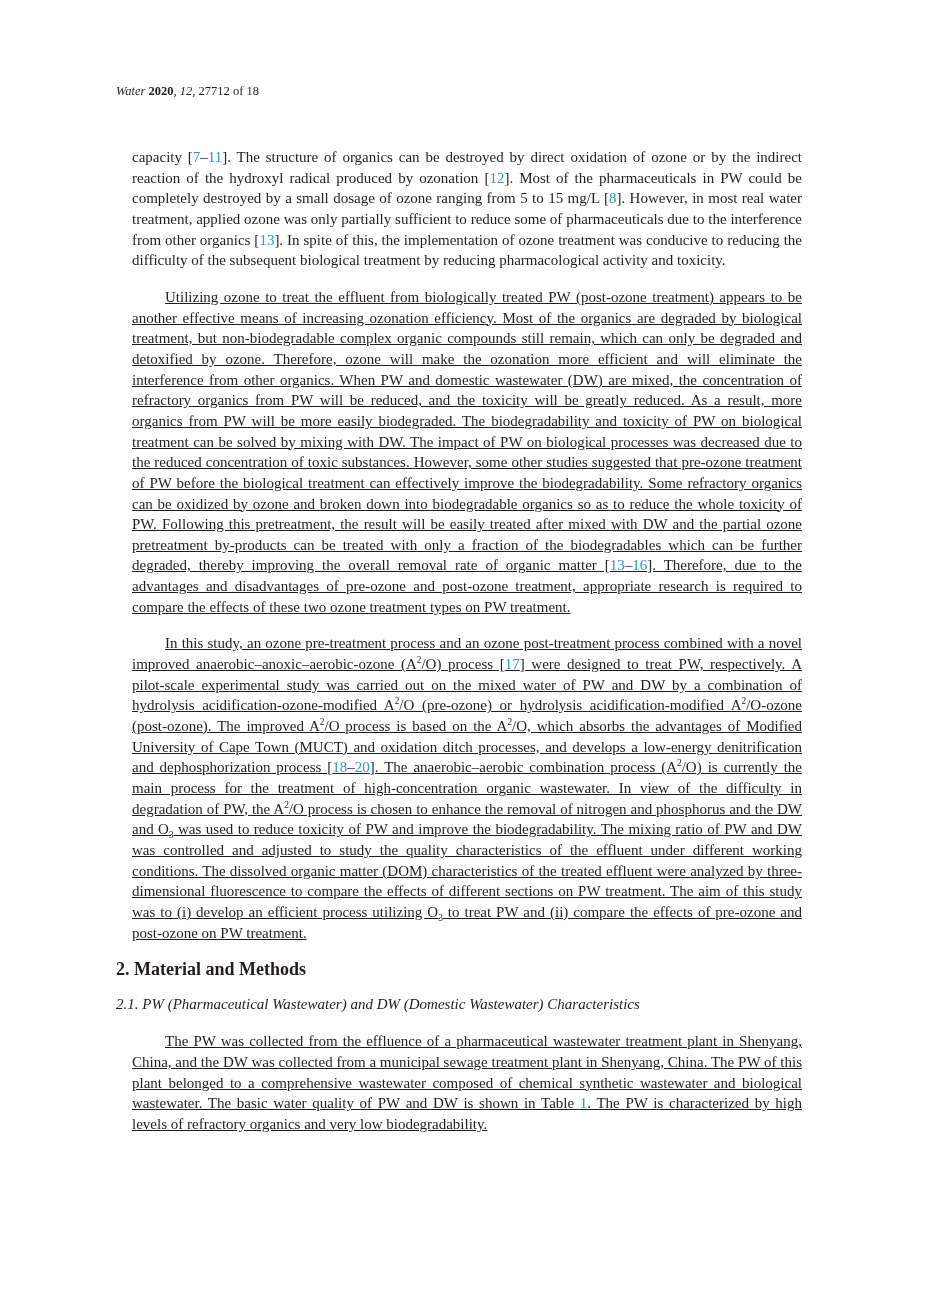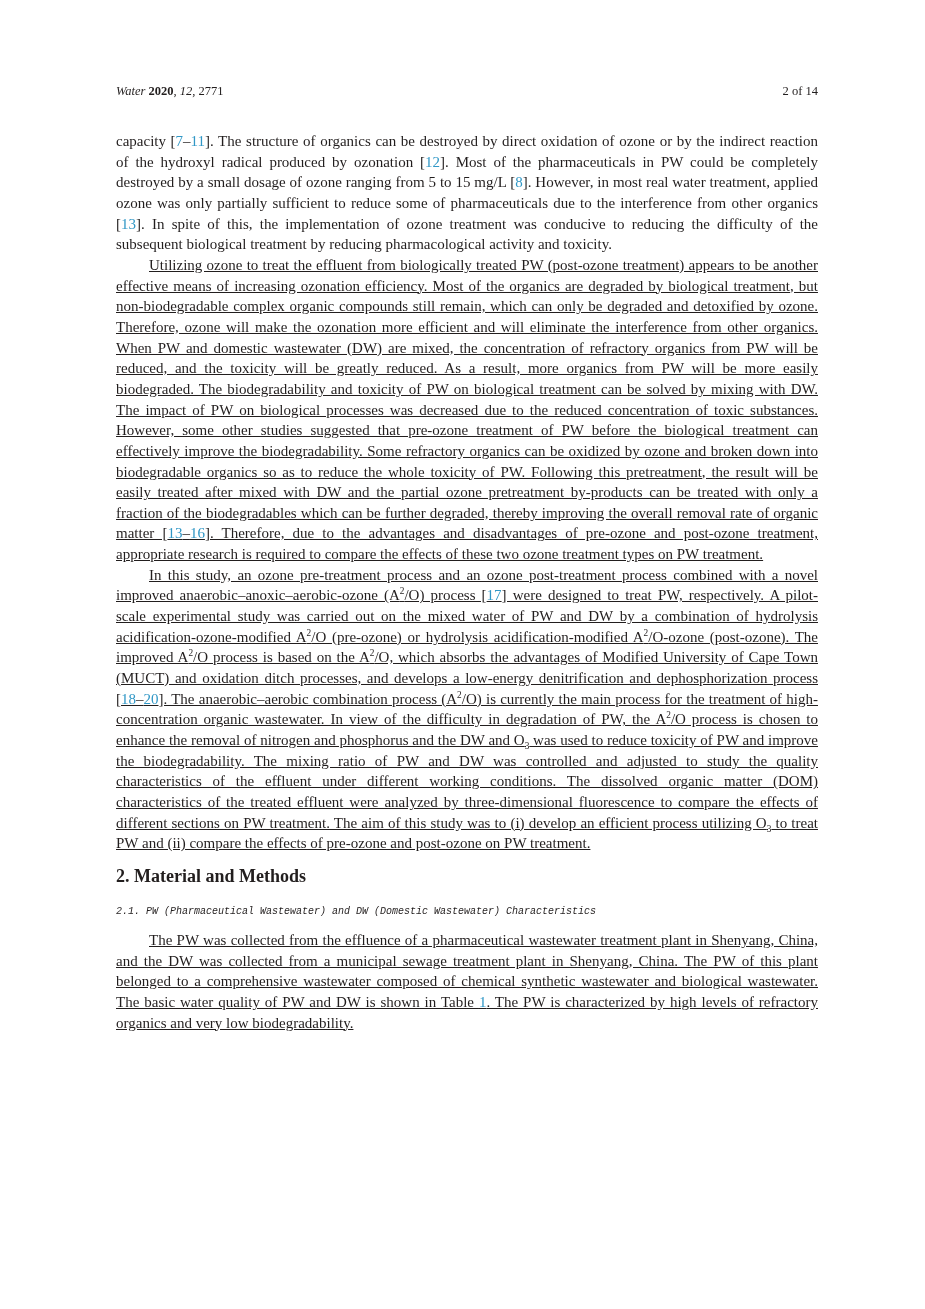--- a/index.html
+++ b/index.html
@@ -14,36 +14,36 @@
     overflow: hidden;
     font-family: "Liberation Serif", "DejaVu Serif", serif;
     color: var(--text-color, #221e1e);
   }
   .running-header {
     position: absolute;
     top: 84px;
     left: 116px;
     right: 107px;
     display: flex;
-    justify-content: space-between;
+    justify-content: flex-start;
     align-items: baseline;
     font-size: 12.5px;
   }
   .it { font-style: italic; }
   .b  { font-weight: bold; }
   .article-body {
     position: absolute;
     top: 131px;
     left: 116px;
     width: 702px;
     font-size: 15px;
     line-height: 20.65px;
   }
   .para {
-    margin: 0;
+    margin: 16px;
     text-align: justify;
   }
   .para.indent { text-indent: 33px; text-decoration: underline; }
   .cite { color: var(--cite-color, #3097c6); }
   sup {
     font-size: 0.62em;
     line-height: 0;
     vertical-align: super;
   }
   sub {
@@ -51,34 +51,33 @@
     line-height: 0;
     vertical-align: sub;
   }
   h2.section-heading {
     font-size: 18px;
     font-weight: bold;
     line-height: 21px;
     margin: 12px 0 14px 0;
   }
   h3.subsection-heading {
-    font-size: 10px;
+    font-size: 15px;
     font-weight: normal;
     font-style: italic;
     line-height: 21px;
     margin: 0 0 8px 0;
-    font-family: Liberation Mono, monospace;
   }
 </style>
 </head>
 <body>
 
 <header class="running-header">
   <div><span class="it">Water </span><span class="b">2020</span><span>, </span><span class="it">12</span><span>, </span><span>2771</span></div>
-  <div>2 of 14</div>
+  <div>2 of 18</div>
 </header>
 
 <main class="article-body">
   <section>
       <p class="para">capacity [<span class="cite">7</span>–<span class="cite">11</span>]. The structure of organics can be destroyed by direct oxidation of ozone or by the indirect reaction of the hydroxyl radical produced by ozonation [<span class="cite">12</span>]. Most of the pharmaceuticals in PW could be completely destroyed by a small dosage of ozone ranging from 5 to 15 mg/L [<span class="cite">8</span>]. However, in most real water treatment, applied ozone was only partially sufficient to reduce some of pharmaceuticals due to the interference from other organics [<span class="cite">13</span>]. In spite of this, the implementation of ozone treatment was conducive to reducing the difficulty of the subsequent biological treatment by reducing pharmacological activity and toxicity.</p>
       <p class="para indent">Utilizing ozone to treat the effluent from biologically treated PW (post-ozone treatment) appears to be another effective means of increasing ozonation efficiency. Most of the organics are degraded by biological treatment, but non-biodegradable complex organic compounds still remain, which can only be degraded and detoxified by ozone. Therefore, ozone will make the ozonation more efficient and will eliminate the interference from other organics. When PW and domestic wastewater (DW) are mixed, the concentration of refractory organics from PW will be reduced, and the toxicity will be greatly reduced. As a result, more organics from PW will be more easily biodegraded. The biodegradability and toxicity of PW on biological treatment can be solved by mixing with DW. The impact of PW on biological processes was decreased due to the reduced concentration of toxic substances. However, some other studies suggested that pre-ozone treatment of PW before the biological treatment can effectively improve the biodegradability. Some refractory organics can be oxidized by ozone and broken down into biodegradable organics so as to reduce the whole toxicity of PW. Following this pretreatment, the result will be easily treated after mixed with DW and the partial ozone pretreatment by-products can be treated with only a fraction of the biodegradables which can be further degraded, thereby improving the overall removal rate of organic matter [<span class="cite">13</span>–<span class="cite">16</span>]. Therefore, due to the advantages and disadvantages of pre-ozone and post-ozone treatment, appropriate research is required to compare the effects of these two ozone treatment types on PW treatment.</p>
       <p class="para indent">In this study, an ozone pre-treatment process and an ozone post-treatment process combined with a novel improved anaerobic–anoxic–aerobic-ozone (A<sup>2</sup>/O) process [<span class="cite">17</span>] were designed to treat PW, respectively. A pilot-scale experimental study was carried out on the mixed water of PW and DW by a combination of hydrolysis acidification-ozone-modified A<sup>2</sup>/O (pre-ozone) or hydrolysis acidification-modified A<sup>2</sup>/O-ozone (post-ozone). The improved A<sup>2</sup>/O process is based on the A<sup>2</sup>/O, which absorbs the advantages of Modified University of Cape Town (MUCT) and oxidation ditch processes, and develops a low-energy denitrification and dephosphorization process [<span class="cite">18</span>–<span class="cite">20</span>]. The anaerobic–aerobic combination process (A<sup>2</sup>/O) is currently the main process for the treatment of high-concentration organic wastewater. In view of the difficulty in degradation of PW, the A<sup>2</sup>/O process is chosen to enhance the removal of nitrogen and phosphorus and the DW and O<sub>3</sub> was used to reduce toxicity of PW and improve the biodegradability. The mixing ratio of PW and DW was controlled and adjusted to study the quality characteristics of the effluent under different working conditions. The dissolved organic matter (DOM) characteristics of the treated effluent were analyzed by three-dimensional fluorescence to compare the effects of different sections on PW treatment. The aim of this study was to (i) develop an efficient process utilizing O<sub>3</sub> to treat PW and (ii) compare the effects of pre-ozone and post-ozone on PW treatment.</p>
     </section>
   <h2 class="section-heading">2. Material and Methods</h2>
   <h3 class="subsection-heading">2.1. PW (Pharmaceutical Wastewater) and DW (Domestic Wastewater) Characteristics</h3>

